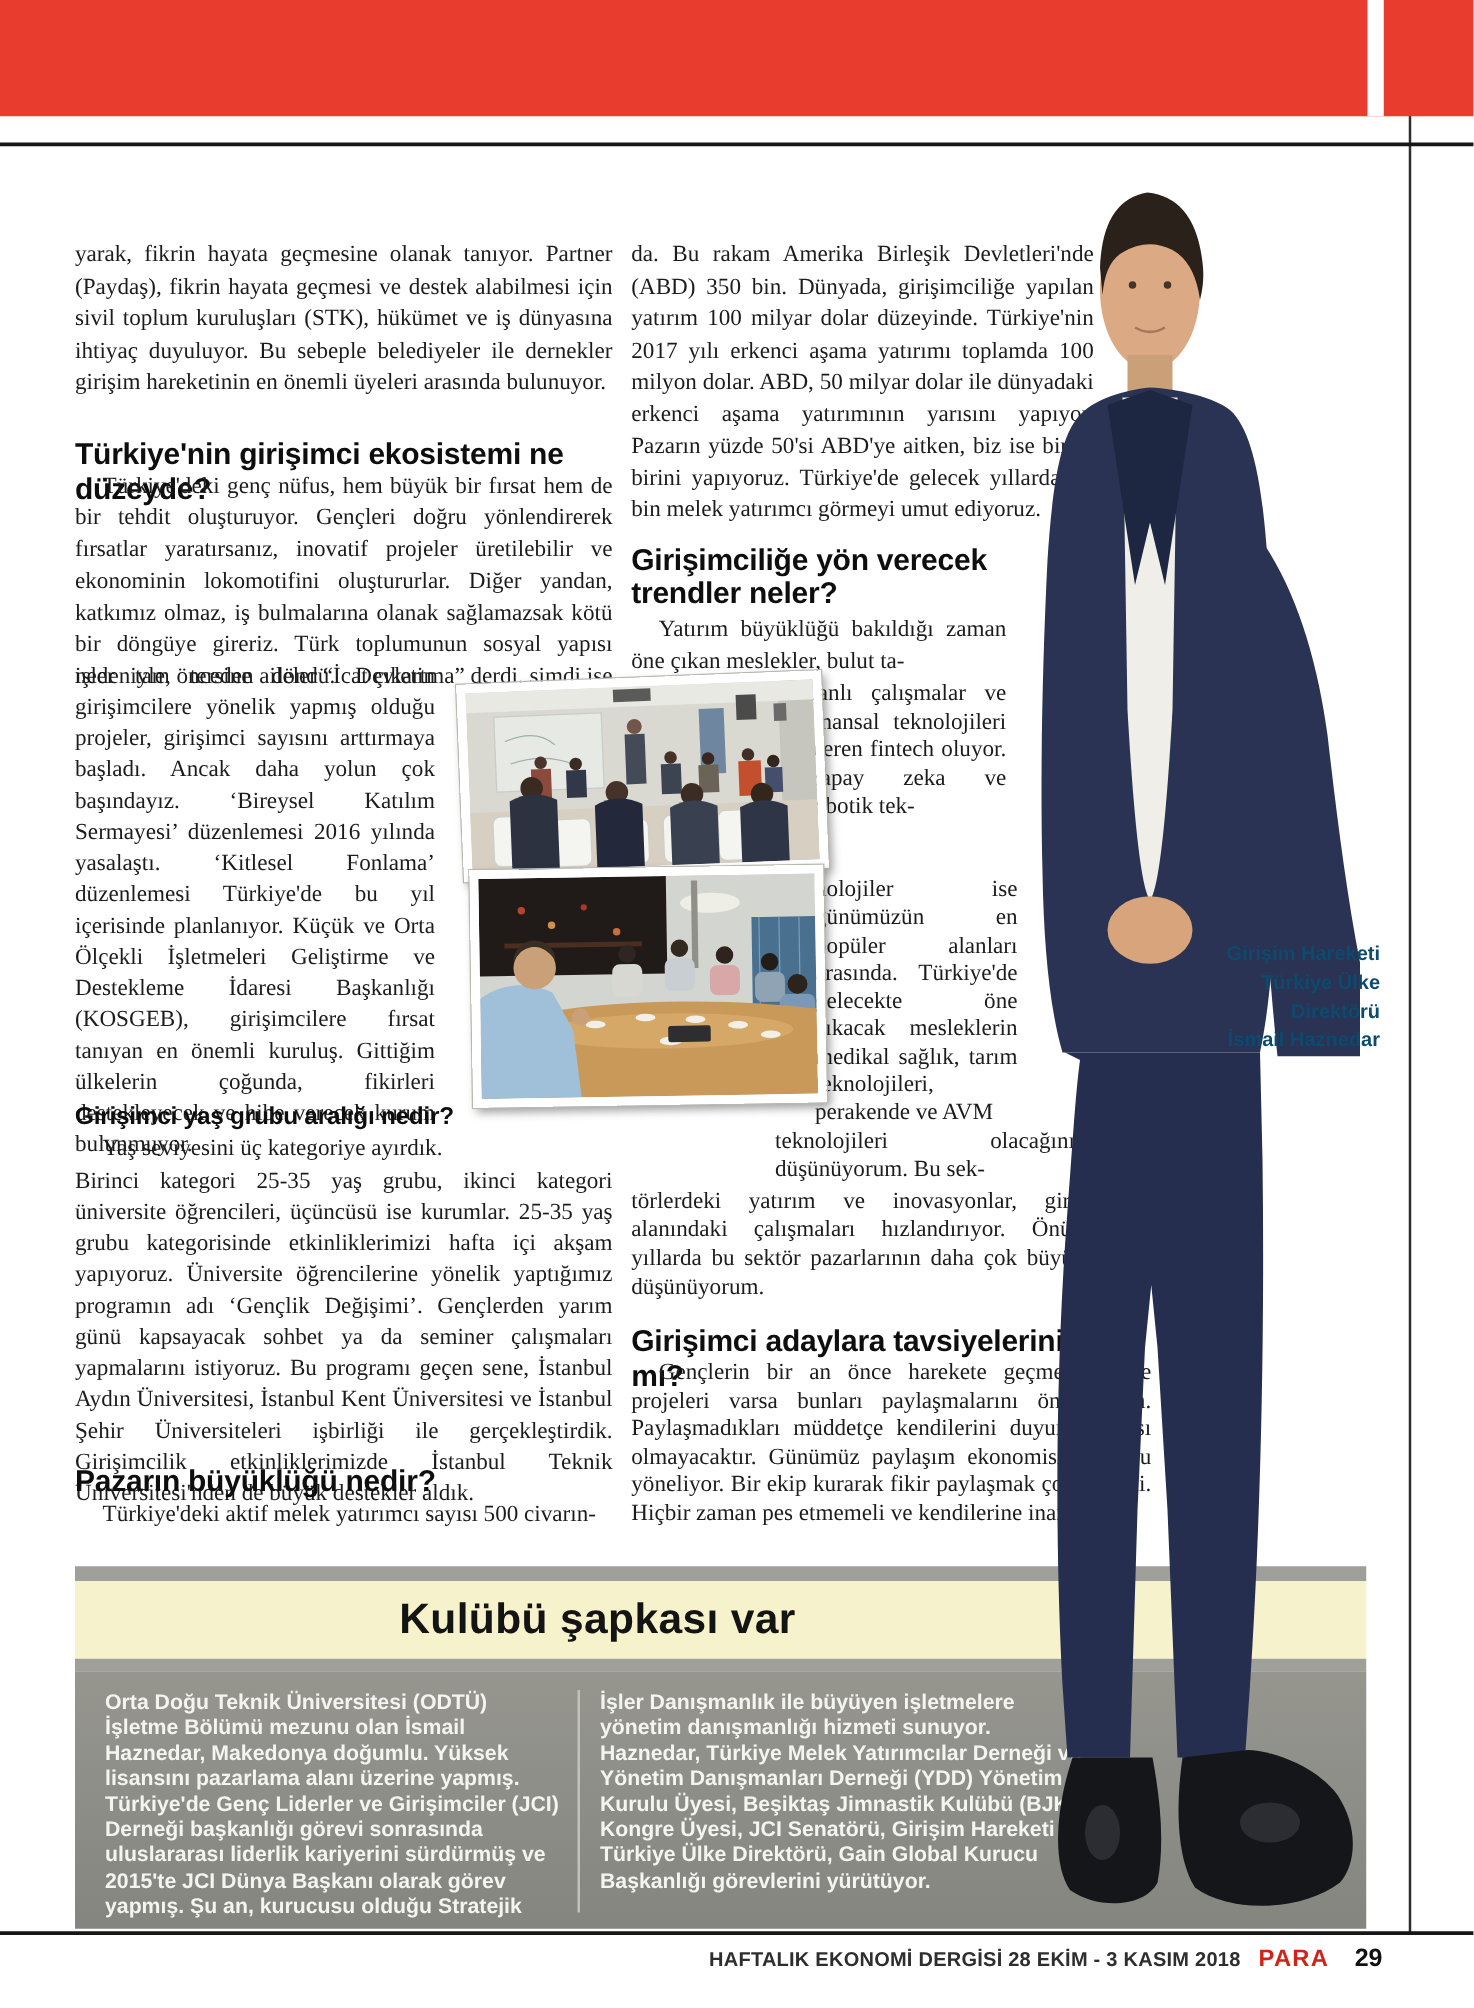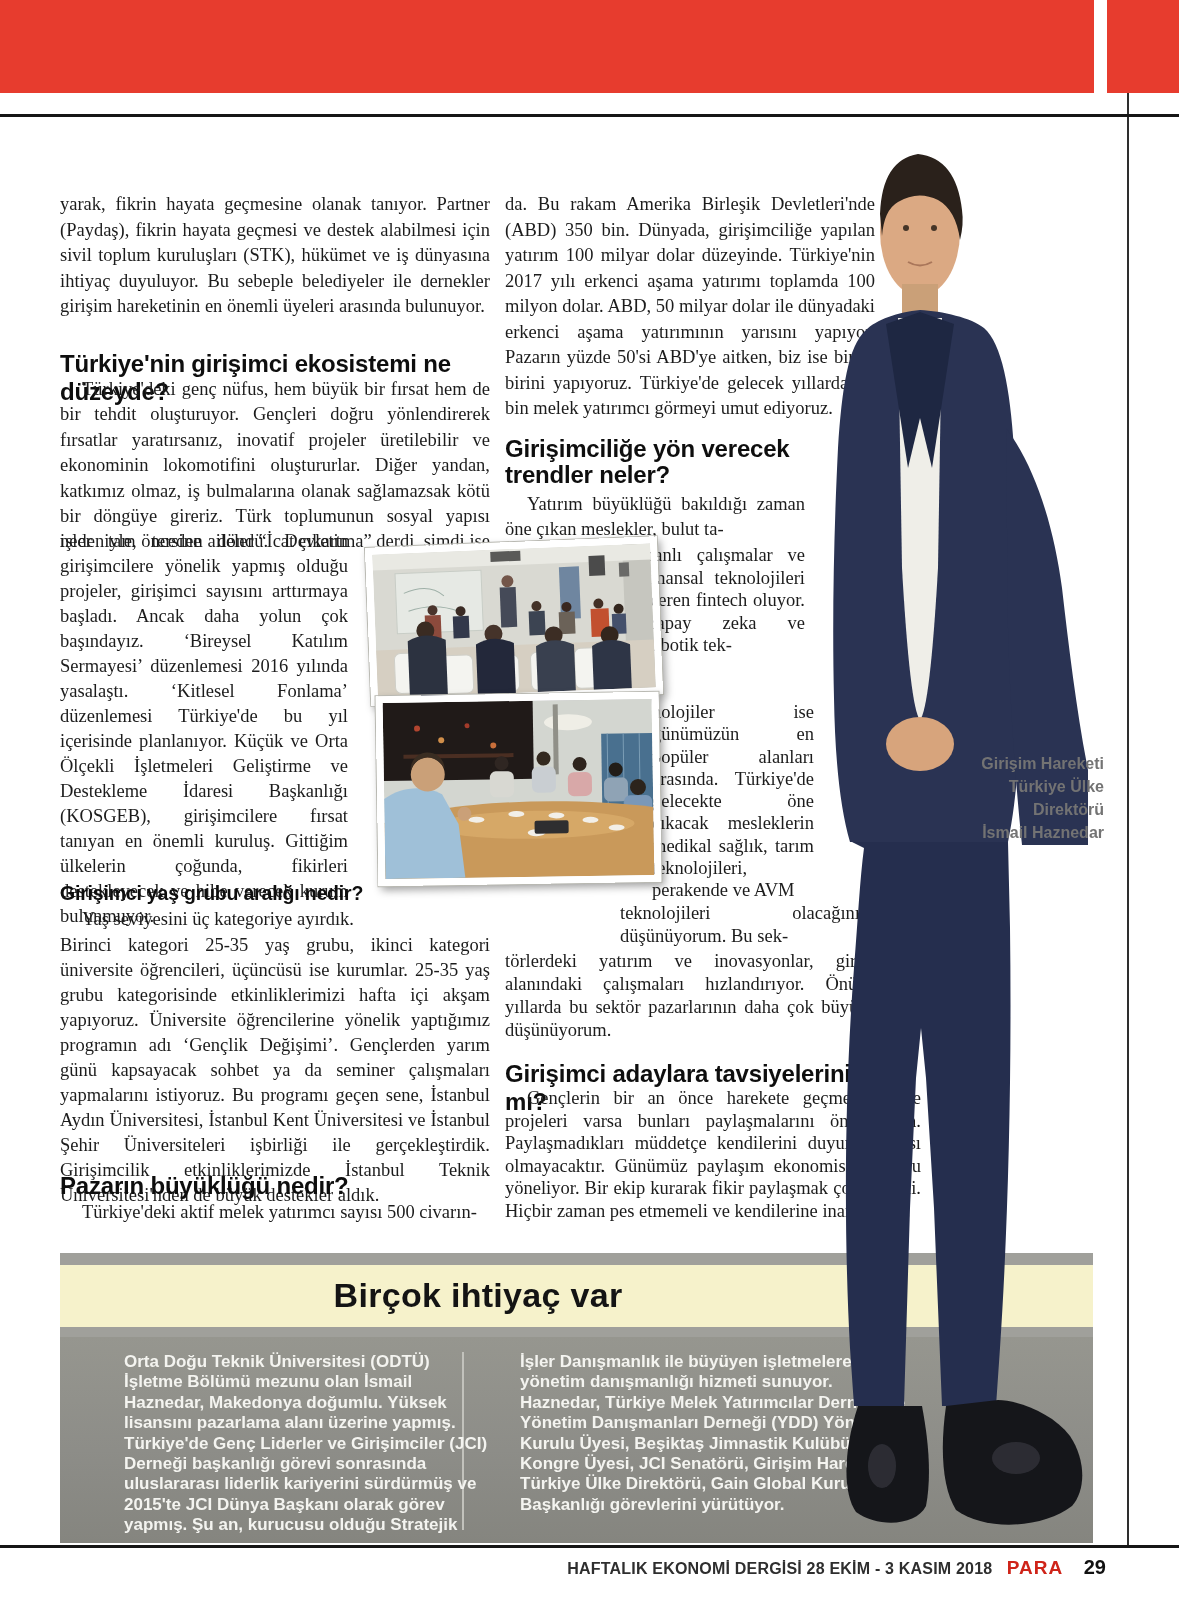--- a/index.html
+++ b/index.html
@@ -38,35 +38,35 @@
   .photo{position:absolute;z-index:30;border:7px solid #ffffff;
          box-shadow:0 0 0 1px #b9b9b2, 3px 4px 8px rgba(0,0,0,0.38);}
   .photoA{left:368px;top:542px;width:278px;height:144px;transform:rotate(-2.3deg);}
   .photoB{left:377px;top:694px;width:269px;height:176px;transform:rotate(-0.9deg);}
   .photo svg{display:block;}
   
   .man{position:absolute;left:770px;top:148px;width:318px;height:1392px;z-index:20;}
   
   .caption{position:absolute;left:770px;top:752px;width:334px;z-index:25;text-align:right;
            font-family:"Liberation Sans","DejaVu Sans",sans-serif;font-weight:700;
-           font-size:16px;line-height:23px;color:#737373;}
+           font-size:16px;line-height:23px;color:#0c4a6e;}
   .caption span{display:block;}
   
   .bar{position:absolute;left:60px;width:1033px;background:#a0a09b;z-index:5;}
   .bar1{top:1253px;height:12px;}
   .bar2{top:1327px;height:10px;}
   .yellow{position:absolute;left:60px;top:1265px;width:1033px;height:62px;background:#f6f2cb;z-index:5;}
   .box-title{position:absolute;left:60px;top:1276px;width:836px;text-align:center;z-index:8;
              font-family:"Liberation Sans","DejaVu Sans",sans-serif;font-weight:700;
              font-size:34px;letter-spacing:0.3px;color:#141414;}
   .graybox{position:absolute;left:60px;top:1337px;width:1033px;height:206px;z-index:5;
            background:linear-gradient(180deg,#96968f 0%,#8d8d88 55%,#85857f 100%);}
   .box-divider{position:absolute;left:462px;top:1352px;width:2px;height:178px;background:#c2c2bc;z-index:6;}
   .boxcol{position:absolute;z-index:8;font-family:"Liberation Sans","DejaVu Sans",sans-serif;
-          font-weight:700;font-size:17px;line-height:20.4px;color:#f4f4f0;margin-left:40px;}
+          font-weight:700;font-size:17px;line-height:20.4px;color:#f4f4f0;}
   .boxL{left:84px;top:1352px;width:366px;}
   .boxR{left:480px;top:1352px;width:386px;}
   
   .footer{position:absolute;left:400px;top:1556px;width:706px;z-index:40;text-align:right;
           font-family:"Liberation Sans","DejaVu Sans",sans-serif;color:#2e2e2e;}
   .footer .issue{font-size:16px;font-weight:700;letter-spacing:0.2px;}
   .footer .brand{font-size:19px;font-weight:700;letter-spacing:1px;margin-left:10px;}
   .footer .pageno{font-size:20px;font-weight:700;color:#111111;margin-left:16px;}
 </style>
 </head>
@@ -219,21 +219,21 @@
 
   <div class="caption">
     <span>Girişim Hareketi</span>
     <span>Türkiye Ülke</span>
     <span>Direktörü</span>
     <span>İsmail Haznedar</span>
   </div>
 
   <div class="bar bar1"></div>
   <div class="yellow"></div>
-  <div class="box-title">Birçok ihtiyaç var</div>
+  <div class="box-title">Kulübü şapkası var</div>
   <div class="bar bar2"></div>
   <div class="graybox"></div>
   <div class="box-divider"></div>
   <div class="boxcol boxL">Orta Doğu Teknik Üniversitesi (ODTÜ) İşletme Bölümü mezunu olan İsmail Haznedar, Makedonya doğumlu. Yüksek lisansını pazarlama alanı üzerine yapmış. Türkiye'de Genç Liderler ve Girişimciler (JCI) Derneği başkanlığı görevi sonrasında uluslararası liderlik kariyerini sürdürmüş ve 2015'te JCI Dünya Başkanı olarak görev yapmış. Şu an, kurucusu olduğu Stratejik</div>
   <div class="boxcol boxR">İşler Danışmanlık ile büyüyen işletmelere yönetim danışmanlığı hizmeti sunuyor. Haznedar, Türkiye Melek Yatırımcılar Derneği ve Yönetim Danışmanları Derneği (YDD) Yönetim Kurulu Üyesi, Beşiktaş Jimnastik Kulübü (BJK) Kongre Üyesi, JCI Senatörü, Girişim Hareketi Türkiye Ülke Direktörü, Gain Global Kurucu Başkanlığı görevlerini yürütüyor.</div>
 
   <div class="footer">
     <span class="issue">HAFTALIK EKONOMİ DERGİSİ 28 EKİM - 3 KASIM 2018</span>
     <span class="brand" style="color:#cf2419;">PARA</span>
     <span class="pageno">29</span>

